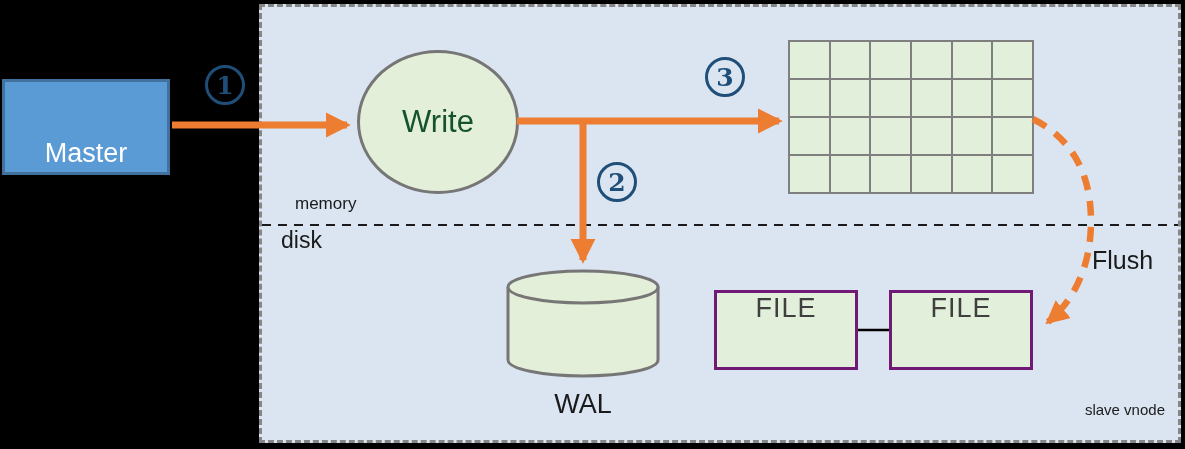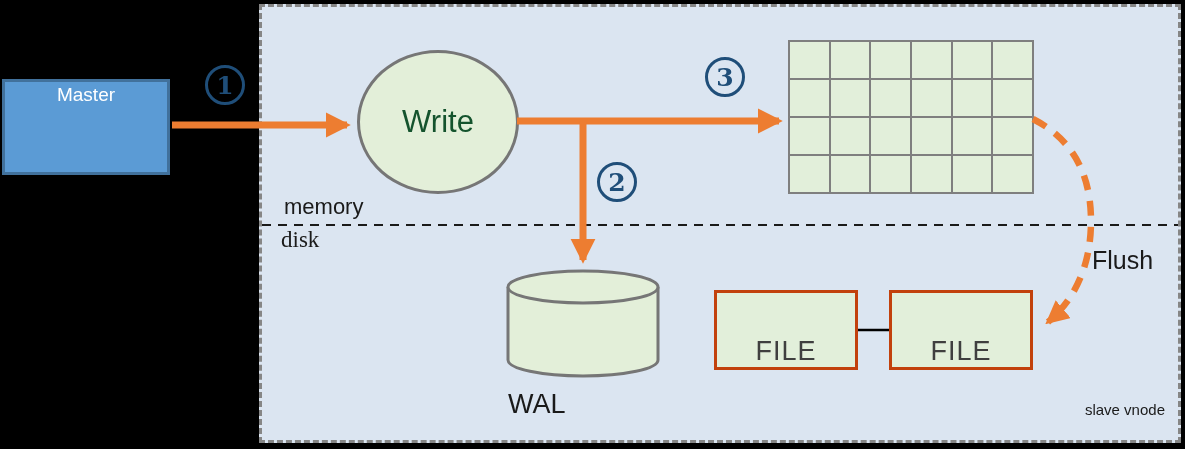--- a/index.html
+++ b/index.html
@@ -15,22 +15,22 @@
   .panel{
     left:259px;top:4px;width:922px;height:439px;
     background:#dbe5f1;
     border:3px dashed #868686;
   }
 
   
   .master-box{
     left:2px;top:79px;width:168px;height:96px;
     background:#5b9bd5;border:3px solid #41719c;
-    display:flex;flex-direction:column;align-items:center;justify-content:space-between;
-    color:#fff;font-size:19px;line-height:1.32;
+    display:flex;flex-direction:column;align-items:center;justify-content:flex-end;
+    color:#fff;font-size:27px;line-height:1.32;
   }
 
   
   .step{
     width:40px;height:40px;border:3px solid #1f4e79;border-radius:50%;
     color:#1f4e79;font-family:"DejaVu Serif","Liberation Serif",serif;
     font-size:25px;display:flex;align-items:center;justify-content:center;
     font-weight:bold;
   }
   .step1{left:205px;top:65px;}
@@ -48,32 +48,32 @@
   
   .memtable{
     left:788px;top:40px;width:246px;height:154px;
     background:#7f7f7f;border:2px solid #7f7f7f;
     display:grid;gap:2px;
   }
   .memtable .cell{background:#e2efda;}
 
   
   .file-box{
-    width:144px;height:80px;background:#e2efda;border:3px solid #c2410c;
-    display:flex;align-items:flex-end;justify-content:center;
+    width:144px;height:80px;background:#e2efda;border:3px solid #701a75;
+    display:flex;align-items:flex-start;justify-content:center;
     font-size:27px;color:#3f3f3f;letter-spacing:1px;
   }
   .file1{left:714px;top:290px;}
   .file2{left:889px;top:290px;}
 
   
   .lbl{white-space:nowrap;}
-  .memory-lbl{left:284px;top:194px;font-size:22px;}
-  .disk-lbl{left:281px;top:227px;font-size:23px;font-family:Liberation Serif, serif;}
-  .wal-lbl{left:508px;top:389px;width:150px;font-size:27px;}
+  .memory-lbl{left:295px;top:194px;font-size:17px;}
+  .disk-lbl{left:281px;top:227px;font-size:23px;}
+  .wal-lbl{left:508px;top:389px;width:150px;text-align:center;font-size:27px;}
   .flush-lbl{left:1092px;top:246px;font-size:25px;}
   .slave-lbl{left:998px;top:401px;width:167px;text-align:right;font-size:15px;}
 
   svg.overlay{position:absolute;left:0;top:0;pointer-events:none;}
 </style>
 </head>
 <body>
 
 <div class="abs panel"></div>
 

